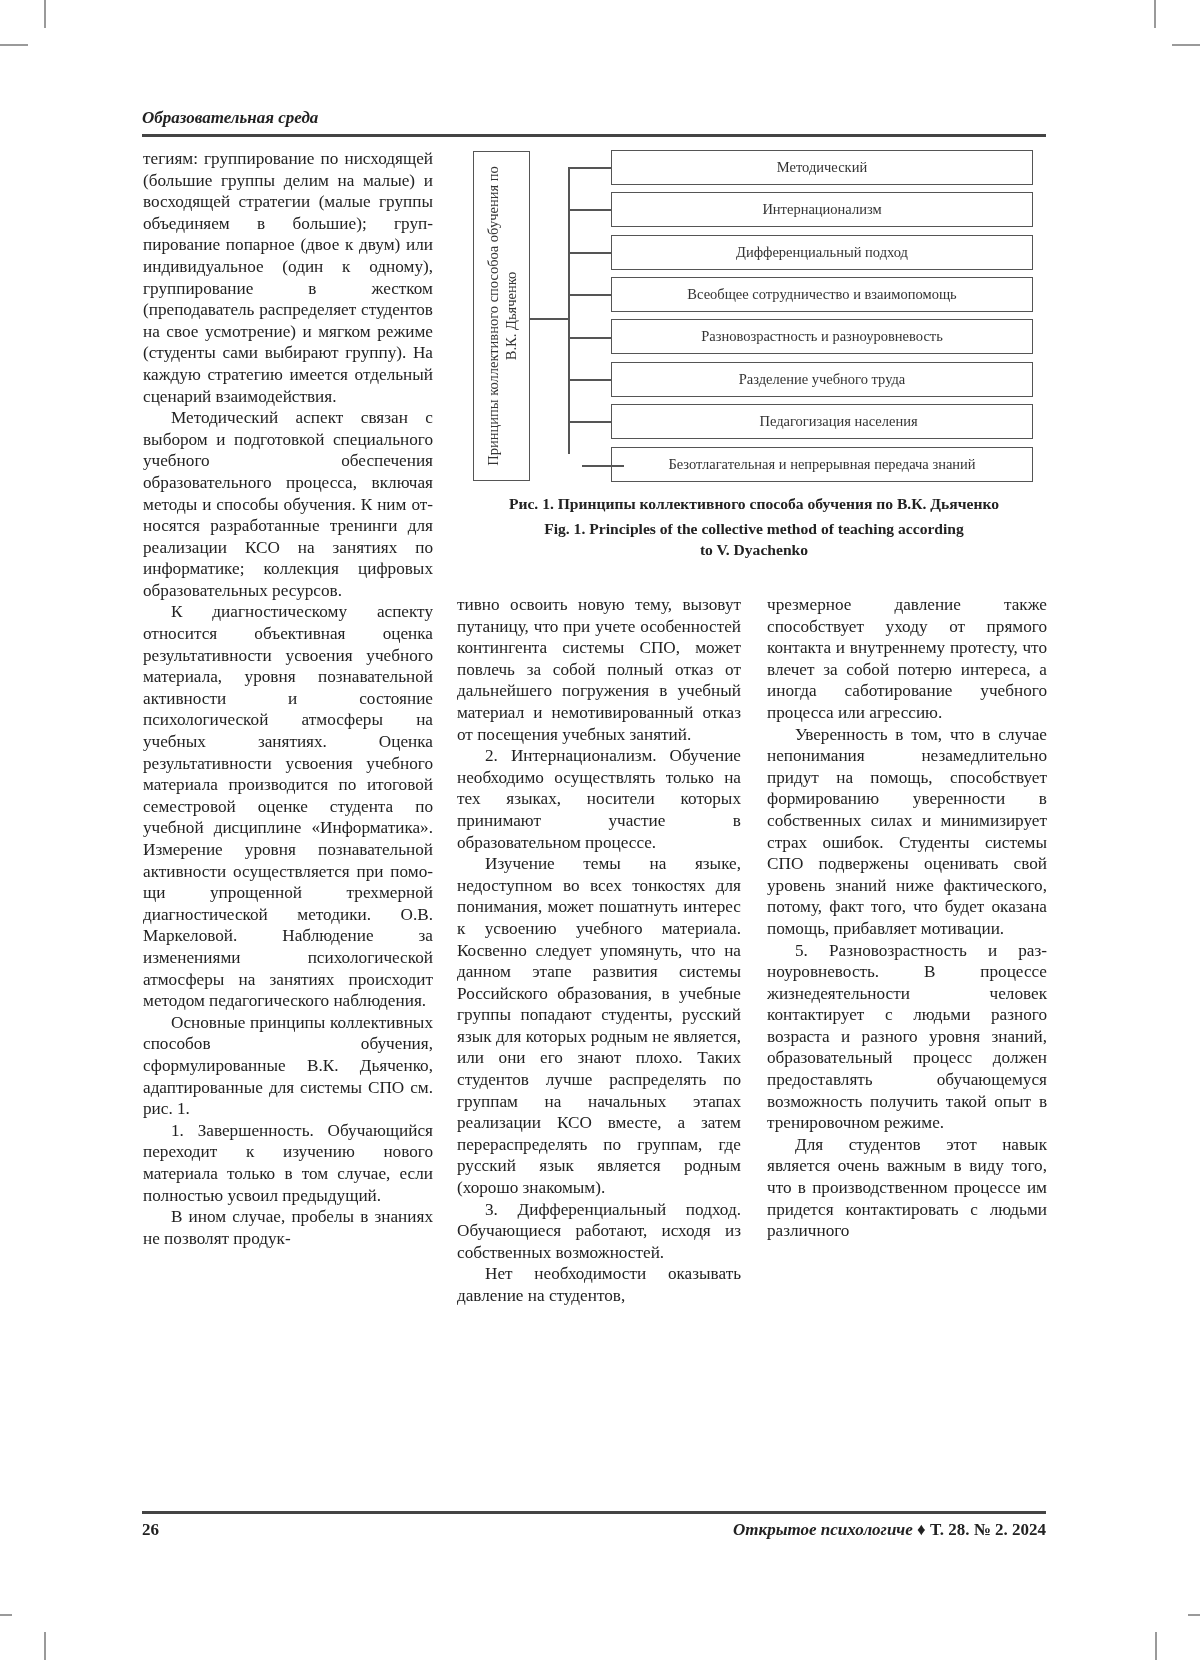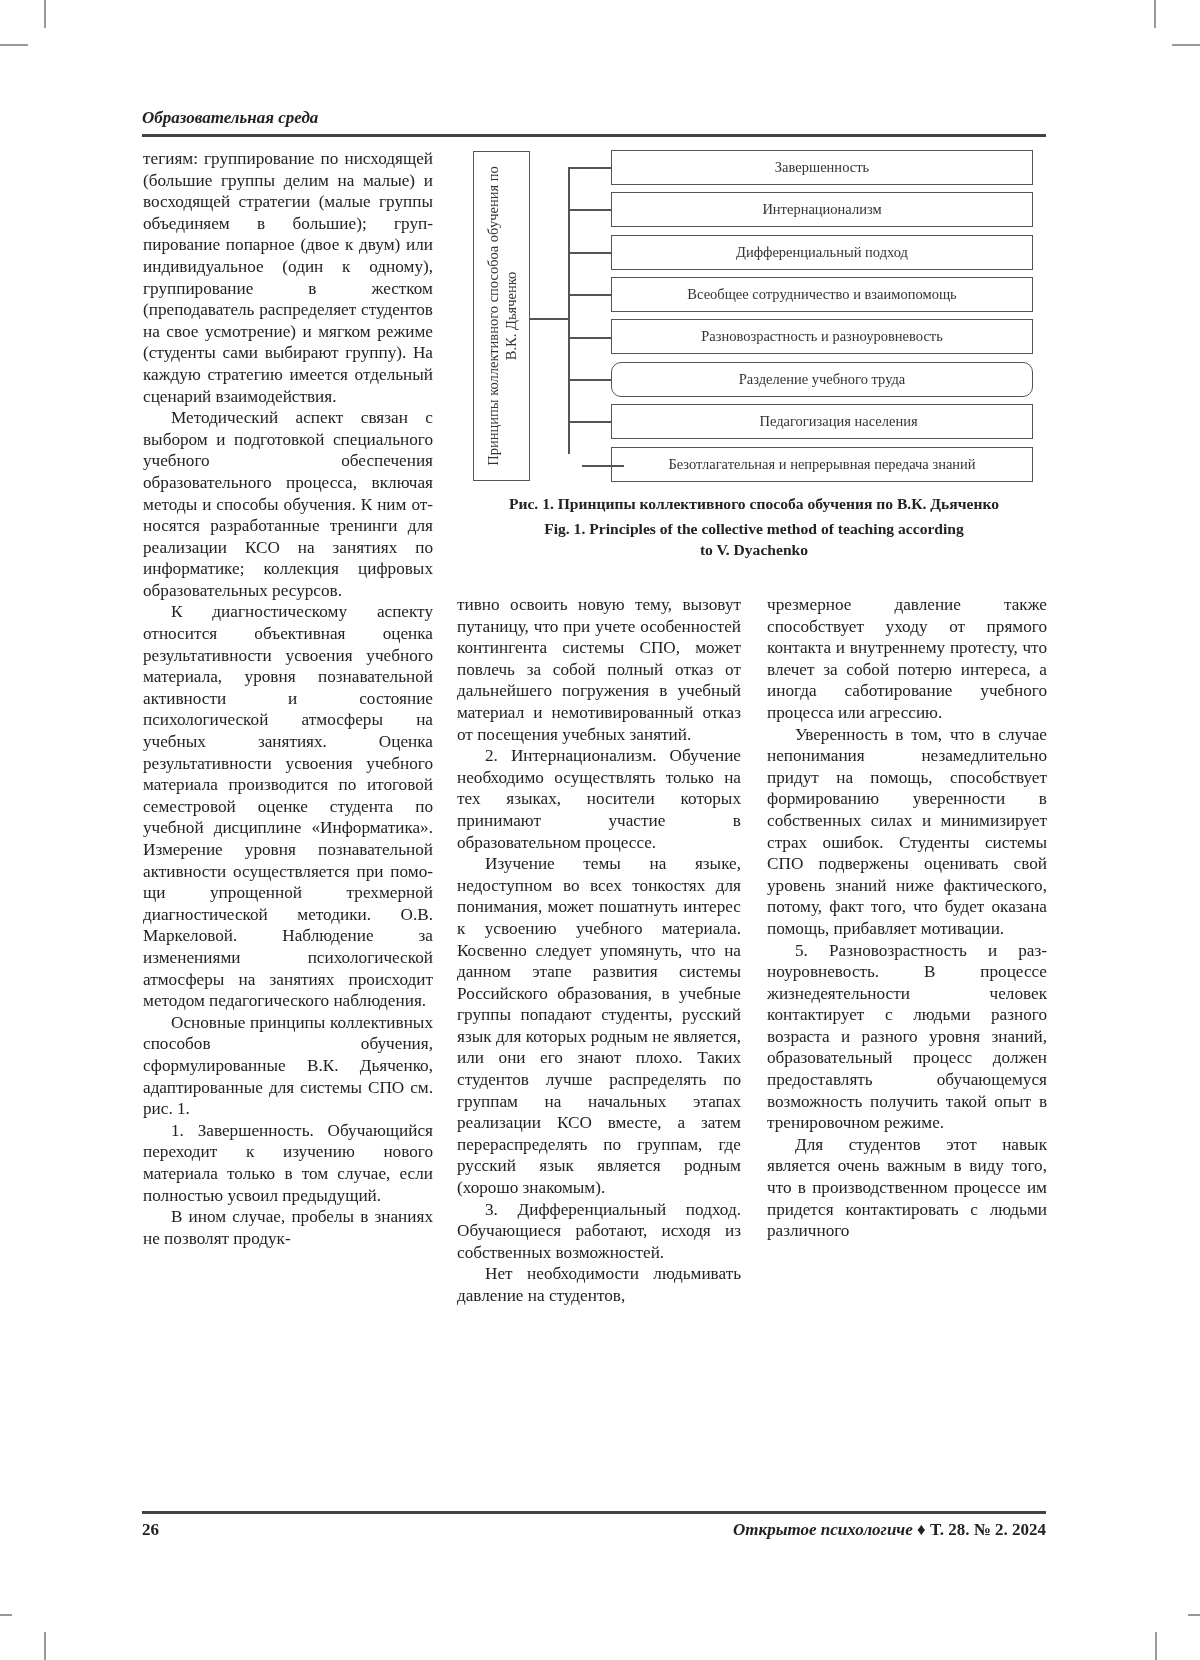--- a/index.html
+++ b/index.html
@@ -77,40 +77,40 @@
 
   <div class="fig-line" style="left:98px;top:17px;width:43px;height:1.5px;"></div>
   <div class="fig-line" style="left:98px;top:59px;width:43px;height:1.5px;"></div>
   <div class="fig-line" style="left:98px;top:102px;width:43px;height:1.5px;"></div>
   <div class="fig-line" style="left:98px;top:144px;width:43px;height:1.5px;"></div>
   <div class="fig-line" style="left:98px;top:187px;width:43px;height:1.5px;"></div>
   <div class="fig-line" style="left:98px;top:229px;width:43px;height:1.5px;"></div>
   <div class="fig-line" style="left:98px;top:271px;width:43px;height:1.5px;"></div>
   <div class="fig-line" style="left:112px;top:315px;width:42px;height:1.5px;"></div>
 
-  <div class="fig-box" style="top:0px;">Завершенность</div>
+  <div class="fig-box" style="top:0px;">Методический</div>
   <div class="fig-box" style="top:42px;">Интернационализм</div>
   <div class="fig-box" style="top:85px;">Дифференциальный подход</div>
   <div class="fig-box" style="top:127px;">Всеобщее сотрудничество и взаимопомощь</div>
   <div class="fig-box" style="top:169px;">Разновозрастность и разноуровневость</div>
-  <div class="fig-box" style="top:212px;border-radius:10px;">Разделение учебного труда</div>
+  <div class="fig-box" style="top:212px;">Разделение учебного труда</div>
   <div class="fig-box" style="top:254px;padding-left:33px;">Педагогизация населения</div>
   <div class="fig-box" style="top:297px;">Безотлагательная и непрерывная передача знаний</div>
 </div>
 
 <div class="caption" style="top:494px;">Рис. 1. Принципы коллективного способа обучения по В.К. Дьяченко</div>
 <div class="caption" style="top:519px;">Fig. 1. Principles of the collective method of teaching according</div>
 <div class="caption" style="top:540px;">to V. Dyachenko</div>
 
 <div class="col col2">
   <p>тивно освоить новую тему, вызовут путаницу, что при учете особенностей контин­гента системы СПО, может повлечь за собой полный отказ от дальнейшего погружения в учебный материал и немотиви­рованный отказ от посещения учебных занятий.</p>
   <p class="ind">2. Интернационализм. Об­учение необходимо осущест­влять только на тех языках, носители которых принима­ют участие в образовательном процессе.</p>
   <p class="ind">Изучение темы на языке, недоступном во всех тонко­стях для понимания, может пошатнуть интерес к усвоению учебного материала. Косвен­но следует упомянуть, что на данном этапе развития систе­мы Российского образования, в учебные группы попадают студенты, русский язык для которых родным не является, или они его знают плохо. Та­ких студентов лучше распреде­лять по группам на начальных этапах реализации КСО вме­сте, а затем перераспределять по группам, где русский язык является родным (хорошо зна­комым).</p>
   <p class="ind">3. Дифференциальный под­ход. Обучающиеся работают, исходя из собственных воз­можностей.</p>
-  <p class="ind">Нет необходимости людьми­вать давление на студентов,</p>
+  <p class="ind">Нет необходимости оказы­вать давление на студентов,</p>
 </div>
 
 <div class="col col3">
   <p>чрезмерное давление также способствует уходу от прямого контакта и внутреннему про­тесту, что влечет за собой по­терю интереса, а иногда сабо­тирование учебного процесса или агрессию.</p>
   <p class="ind">Уверенность в том, что в случае непонимания незамед­лительно придут на помощь, способствует формированию уверенности в собственных силах и минимизирует страх ошибок. Студенты системы СПО подвержены оценивать свой уровень знаний ниже фактического, потому, факт того, что будет оказана по­мощь, прибавляет мотивации.</p>
   <p class="ind">5. Разновозрастность и раз­ноуровневость. В процессе жизнедеятельности человек контактирует с людьми раз­ного возраста и разного уров­ня знаний, образовательный процесс должен предоставлять обучающемуся возможность получить такой опыт в трени­ровочном режиме.</p>
   <p class="ind">Для студентов этот навык является очень важным в виду того, что в производственном процессе им придется контак­тировать с людьми различного</p>
 </div>
 
 <div class="footer-rule"></div>

